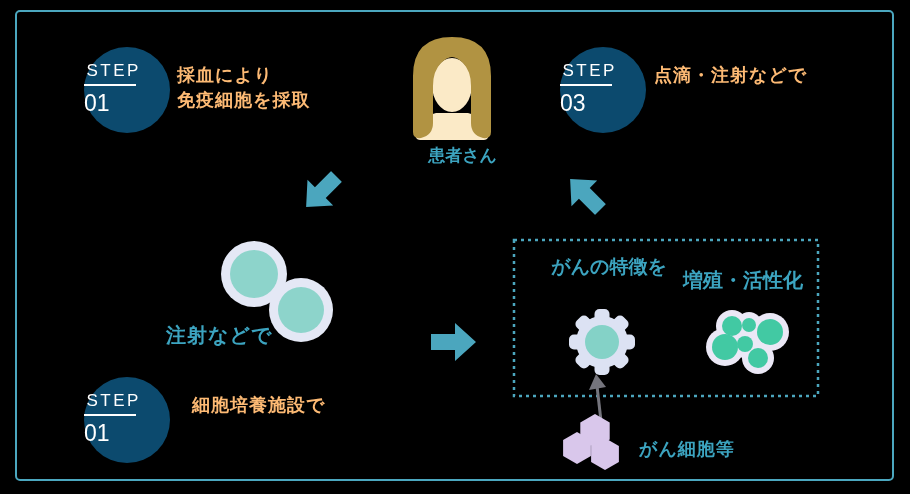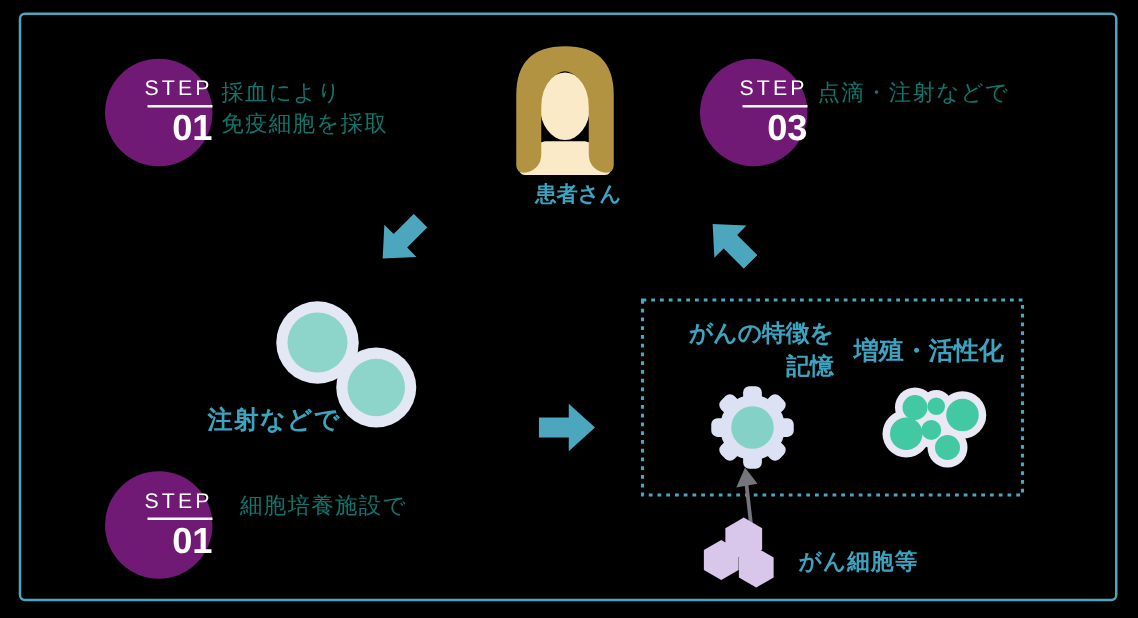--- a/index.html
+++ b/index.html
@@ -8,30 +8,30 @@
     background:#000;
     font-family:"DejaVu Sans",sans-serif;
     position:relative;overflow:hidden;
   }
   .frame{
     position:absolute;left:15px;top:10px;width:875px;height:467px;
     border:2px solid #4BA7BF;border-radius:5px;
   }
   .step-badge{
     position:absolute;width:86px;height:86px;border-radius:50%;
-    background:#701a75;display:flex;flex-direction:column;
-    align-items:flex-end;justify-content:center;
+    background:#0c4a6e;display:flex;flex-direction:column;
+    align-items:flex-start;justify-content:center;
   }
   .step-word{color:#fff;font-size:17px;letter-spacing:2.5px;line-height:18px;
     font-family:"Liberation Sans",sans-serif;font-weight:400;text-indent:2.5px;}
   .step-divider{width:52px;height:2px;background:#fff;margin:4px 0 2px 0;}
-  .step-num{color:#fff;font-size:29px;line-height:30px;
-    font-family:"Liberation Sans",sans-serif;font-weight:700;}
+  .step-num{color:#fff;font-size:23px;line-height:30px;
+    font-family:"Liberation Sans",sans-serif;font-weight:400;}
   .step-text{
-    position:absolute;color:#0f766e;font-size:18px;font-weight:normal;
+    position:absolute;color:#fdba74;font-size:18px;font-weight:bold;
     line-height:25px;letter-spacing:1px;white-space:nowrap;
   }
   .diagram-label{
     position:absolute;color:#3CA4C0;font-weight:bold;white-space:nowrap;
   }
   .centered{text-align:right;}
   svg{position:absolute;display:block;}
 </style>
 </head>
 <body>
@@ -92,21 +92,20 @@
 <svg style="left:431px;top:320px;" width="46" height="44" viewBox="0 0 46 40">
   <polygon points="0,12 24,12 24,1 45,20 24,39 24,28 0,28" fill="#4BA6BE"></polygon>
 </svg>
 
 <svg style="left:512px;top:238px;" width="308" height="160" viewBox="0 0 308 160">
   <rect x="2" y="2" width="304" height="156" fill="none" stroke="#4BA6BE" stroke-width="2.5" stroke-dasharray="3 4"></rect>
 </svg>
 
 <div class="diagram-label centered" style="left:535px;top:254px;width:132px;font-size:19px;">
   <div>がんの特徴を</div>
-  <div>記憶</div>
 </div>
 <div class="diagram-label" style="left:683px;top:267px;font-size:20px;">増殖・活性化</div>
 
 <svg style="left:566px;top:306px;" width="72" height="72" viewBox="0 0 72 72">
   <g fill="#DCE2F3">
     <g transform="translate(36,36)">
       <rect x="-7.5" y="-33" width="15" height="18" rx="5"></rect>
       <rect x="-7.5" y="-33" width="15" height="18" rx="5" transform="rotate(45)"></rect>
       <rect x="-7.5" y="-33" width="15" height="18" rx="5" transform="rotate(90)"></rect>
       <rect x="-7.5" y="-33" width="15" height="18" rx="5" transform="rotate(135)"></rect>

